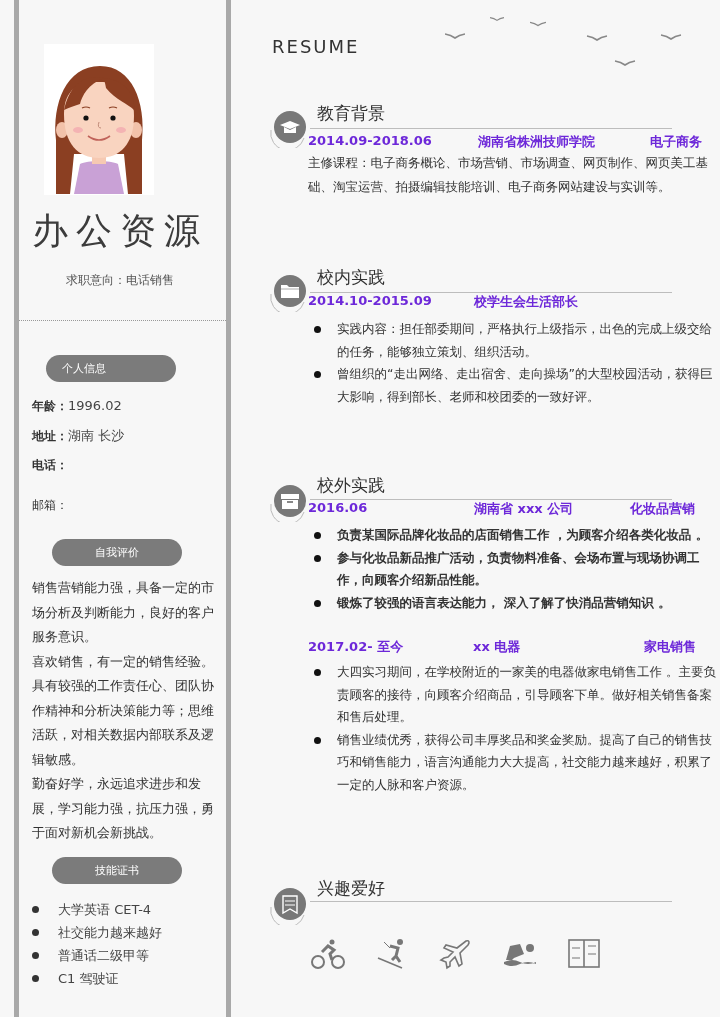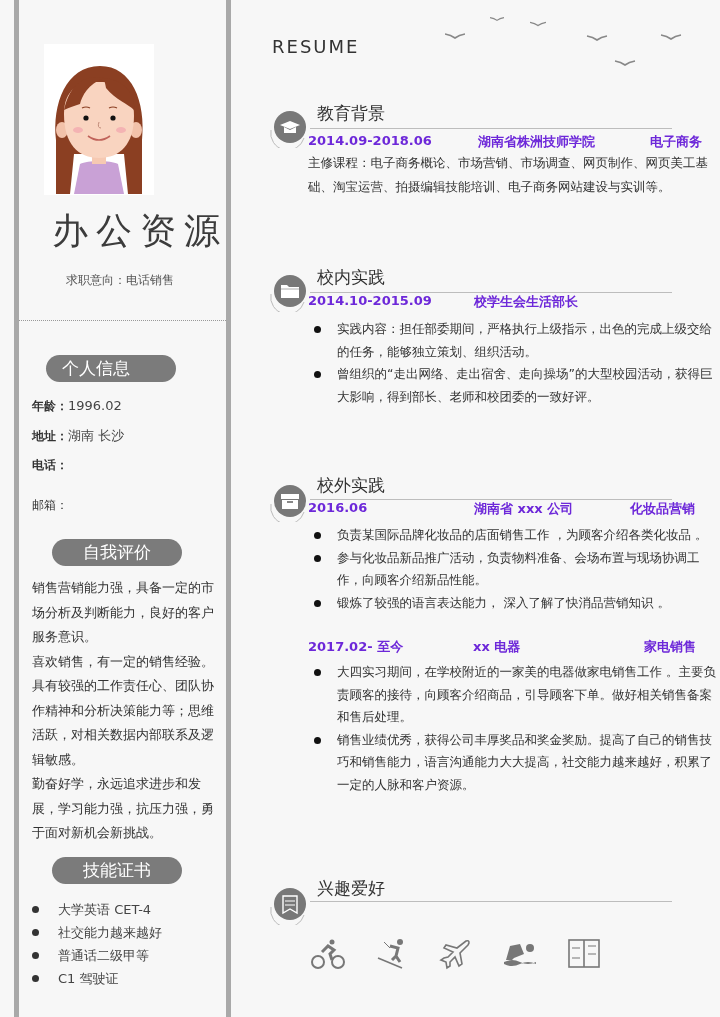--- a/index.html
+++ b/index.html
@@ -4,24 +4,24 @@
   <style>
     html, body { margin:0; padding:0; }
     body { width:720px; height:1017px; background:#f6f6f6; position:relative; overflow:hidden;
       font-family:"DejaVu Sans","Liberation Sans",sans-serif; color:#333; }
     .page { position:absolute; left:0; top:0; width:720px; height:1017px; background:#f7f7f7; }
     .vline { position:absolute; top:0; width:5px; height:1017px; background:#a9a9a9; }
     .vline.l1 { left:14px; }
     .vline.l2 { left:226px; }
     .sidebar { position:absolute; left:19px; top:0; width:207px; height:1017px; background:#f7f7f7; }
     .avatar { position:absolute; left:44px; top:44px; width:110px; height:151px; background:#fff; }
-    .name { position:absolute; left:0; top:207px; width:240px; text-align:center; font-size:36px; letter-spacing:8px; color:#3c3c3c;padding-left:20px; }
+    .name { position:absolute; left:0; top:207px; width:240px; text-align:center; font-size:36px; letter-spacing:8px; color:#3c3c3c; }
     .intent { position:absolute; left:0; top:272px; width:240px; text-align:center; font-size:12px; color:#555; }
     .dotted { position:absolute; left:19px; top:320px; width:207px; border-top:1px dotted #999; }
-    .pill { position:absolute; height:27px; border-radius:14px; background:#7b7b7b; color:#fff; font-size:17px; line-height:27px; }
+    .pill { position:absolute; height:27px; border-radius:14px; background:#7b7b7b; color:#fff; font-size:11px; line-height:27px; }
     .info-row { position:absolute; left:32px; font-size:12px; color:#333; }
     .info-row b { font-weight:bold; }
     .info-row span.v { color:#444; font-size:13px; }
     .eval { position:absolute; left:32px; top:576px; width:190px; font-size:13px; line-height:24.5px; color:#333; }
     .skills { position:absolute; left:32px; top:898px; list-style:none; margin:0; padding:0; }
     .skills li { position:relative; height:23px; font-size:13px; line-height:23px; color:#444; padding-left:26px; }
     .skills li::before { content:""; position:absolute; left:0; top:8px; width:7px; height:7px; border-radius:50%; background:#333; }
 
     .resume-title { position:absolute; left:272px; top:36px; font-size:18px; letter-spacing:2px; color:#333; }
     .bird { position:absolute; width:20px; height:6px; }
@@ -160,21 +160,21 @@
     <circle cx="22" cy="19" r="16" fill="#787878"></circle>
     <rect x="13" y="12" width="18" height="5" fill="#fff"></rect>
     <rect x="14" y="18" width="16" height="9" fill="#fff"></rect>
     <rect x="19" y="19" width="6" height="2" fill="#888"></rect>
   </svg>
   <div class="sec-title" style="top:474px;">校外实践</div>
   <div class="sec-rule" style="top:499px;"></div>
   <div class="row-head" style="top:500px;">2016.06</div>
   <div class="row-head" style="top:500px; left:474px;">湖南省 xxx 公司</div>
   <div class="row-head" style="top:500px; left:630px;">化妆品营销</div>
-  <ul class="bullets" style="top:520px;">
+  <ul class="bullets" style="top:520px;font-weight:bold;">
     <li>负责某国际品牌化妆品的店面销售工作 ，为顾客介绍各类化妆品 。</li>
     <li>参与化妆品新品推广活动，负责物料准备、会场布置与现场协调工作，向顾客介绍新品性能。</li>
     <li>锻炼了较强的语言表达能力， 深入了解了快消品营销知识 。</li>
   </ul>
 
   <div class="row-head" style="top:638px;">2017.02- 至今</div>
   <div class="row-head" style="top:638px; left:473px;">xx 电器</div>
   <div class="row-head" style="top:638px; left:644px;">家电销售</div>
   <ul class="bullets" style="top:657px;">
     <li>大四实习期间，在学校附近的一家美的电器做家电销售工作 。主要负责顾客的接待，向顾客介绍商品，引导顾客下单。做好相关销售备案和售后处理。</li>

